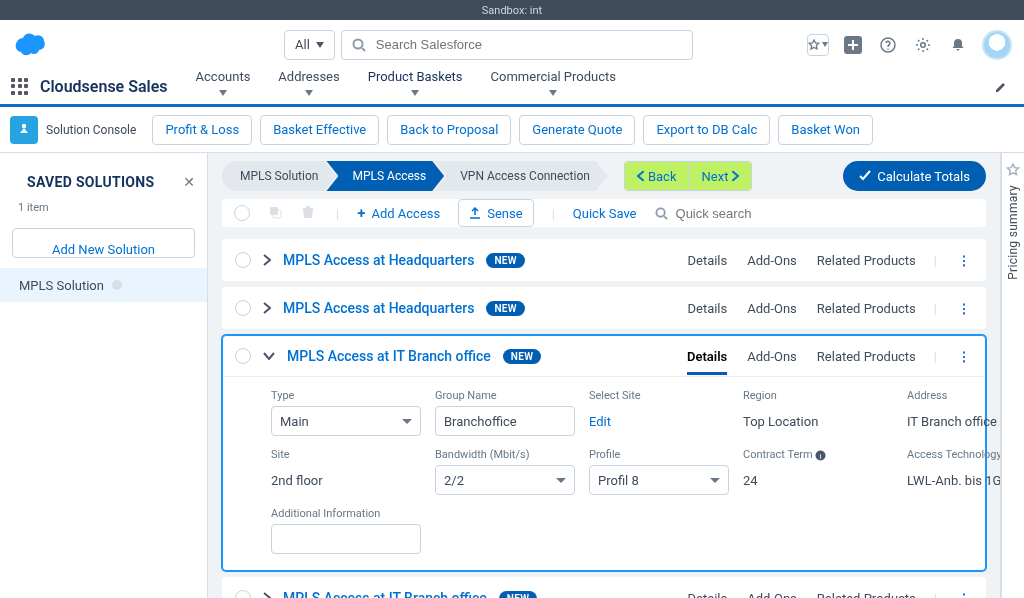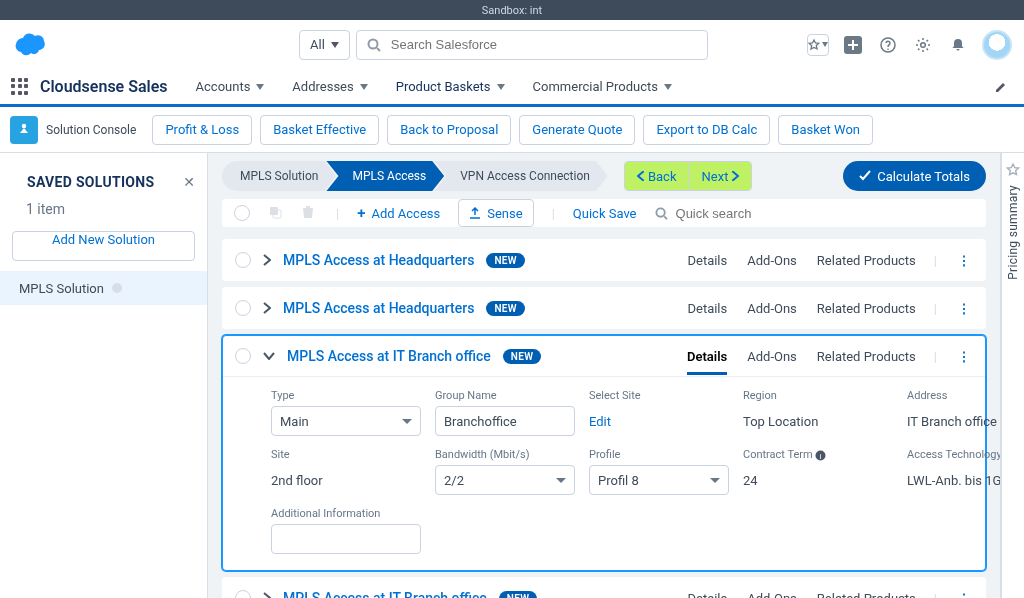--- a/index.html
+++ b/index.html
@@ -16,54 +16,54 @@
     --white:#ffffff;
     --accent:#0070d2;
     --star-icon-bg:#27a3e1;
     --row-border:#edeef2;
   }
   html,body{margin:0;padding:0;font-family:-apple-system,BlinkMacSystemFont,"Segoe UI",Roboto,Helvetica,Arial,sans-serif;font-size:13px;color:var(--slate-700);background:var(--bg);}
   *{box-sizing:border-box;}
   .app{width:1024px;height:598px;overflow:hidden;position:relative;background:var(--white);}
   
   .env-bar{height:20px;background:var(--slate-700);color:#d0d7e2;font-size:11px;display:flex;align-items:center;justify-content:center;}
-  .global-header{height:49px;background:var(--white);display:flex;align-items:center;padding:0 12px;gap:29px;border-bottom:0;}
+  .global-header{height:49px;background:var(--white);display:flex;align-items:center;padding:0 12px;gap:14px;border-bottom:0;}
   .cloud-logo svg{display:block;}
   .search-wrap{display:flex;align-items:center;margin-left:220px;}
   .search-scope{height:30px;border:1px solid var(--slate-300);border-radius:4px;padding:0 10px;display:flex;align-items:center;gap:6px;margin-right:6px;}
   .search-box{width:352px;height:30px;border:1px solid var(--slate-300);border-radius:4px;display:flex;align-items:center;padding:0 10px;gap:8px;color:var(--slate-500);}
   .search-box input{border:0;outline:0;flex:1;font-size:13px;color:var(--slate-700);}
   .header-icons{margin-left:auto;display:flex;align-items:center;gap:13px;color:#6b7987;}
   .hdr-icn{width:22px;height:22px;display:flex;align-items:center;justify-content:center;border:1px solid transparent;border-radius:4px;}
   .hdr-box{border:1px solid var(--slate-300);}
   .avatar-img{width:30px;height:30px;border-radius:50%;background:radial-gradient(circle at 50% 40%, #fff 0 40%, #a3d6f5 41% 100%);border:2px solid #c7e4f6;}
   
   .nav-bar{height:38px;background:var(--white);display:flex;align-items:stretch;border-bottom:3px solid #0d6bcc;padding:0 6px;}
   .waffle{width:28px;display:flex;align-items:center;justify-content:center;}
   .waffle-grid{width:18px;height:18px;display:grid;grid-template-columns:repeat(3,1fr);grid-template-rows:repeat(3,1fr);gap:2px;}
   .waffle-grid span{background:#556;width:4px;height:4px;border-radius:1px;}
   .app-name{font-size:16px;font-weight:600;color:var(--slate-900);display:flex;align-items:center;padding:0 14px 0 6px;}
-  .nav-item{display:flex;align-items:center;padding:0 14px;gap:6px;color:var(--slate-700);font-size:13px;position:relative;}
+  .nav-item{display:flex;align-items:center;padding:0 14px;gap:6px;color:var(--slate-700);font-size:13px;position:relative;flex-direction:column;}
   .nav-item.active{color:var(--slate-900);}
   .nav-item.active::after{content:"";position:absolute;bottom:-3px;left:0;right:0;height:3px;background:#0d6bcc;}
   .pencil-right{margin-left:auto;display:flex;align-items:center;padding:0 10px;color:#556;}
   
   .toolbar{height:46px;background:var(--white);border-bottom:1px solid var(--slate-200);display:flex;align-items:center;padding:0 10px;gap:8px;}
   .sc-icon{width:28px;height:28px;background:var(--star-icon-bg);border-radius:4px;display:flex;align-items:center;justify-content:center;color:#fff;}
   .sc-label{font-size:12px;color:var(--slate-700);margin-right:8px;}
   .pill-btn{height:30px;border:1px solid var(--slate-300);background:var(--white);border-radius:4px;padding:0 12px;display:flex;align-items:center;font-size:13px;color:var(--accent);}
   .powered{margin-left:auto;display:flex;align-items:center;gap:4px;font-size:11px;color:#7a8696;}
   .powered b{color:#1c77c3;font-weight:700;font-size:14px;}
   
   .body{display:flex;height:calc(598px - 20px - 49px - 38px - 46px);}
   .sidebar{width:208px;border-right:1px solid var(--slate-200);background:var(--white);display:flex;flex-direction:column;}
   .sidebar-hdr{padding:12px 12px 2px 18px;display:flex;align-items:center;justify-content:space-between;}
   .sidebar-hdr h3{margin:9px;font-size:14px;letter-spacing:0.3px;color:var(--slate-900);font-weight:700;}
-  .sidebar-sub{padding:0 18px 10px;font-size:14px;color:var(--slate-500);margin-left:8px;}
-  .add-soln{margin:4px 12px 10px;height:30px;border:1px solid var(--slate-300);border-radius:4px;color:var(--accent);display:flex;align-items:flex-start;justify-content:center;font-size:13px;}
+  .sidebar-sub{padding:0 18px 10px;font-size:11px;color:var(--slate-500);}
+  .add-soln{margin:4px 12px 10px;height:30px;border:1px solid var(--slate-300);border-radius:4px;color:var(--accent);display:flex;align-items:flex-end;justify-content:center;font-size:13px;}
   .soln-item{height:34px;background:#eaf4ff;border-left:3px solid transparent;display:flex;align-items:center;padding:0 16px;gap:8px;font-size:13px;color:var(--slate-700);}
   .dot-gray{width:10px;height:10px;border-radius:50%;background:#d8dee6;}
 
   .main{flex:1;background:#f0f3f6;display:flex;flex-direction:column;overflow:hidden;border-right:2px solid var(--slate-200);}
   
   .ribbon{height:48px;display:flex;align-items:center;padding:8px 14px;gap:10px;}
   .crumb-track{display:flex;align-items:center;}
   .crumb{height:30px;display:flex;align-items:center;padding:0 18px 0 26px;font-size:12px;position:relative;background:#e3e8ee;color:var(--slate-700);clip-path:polygon(0 0,calc(100% - 12px) 0,100% 50%,calc(100% - 12px) 100%,0 100%,12px 50%);margin-left:-10px;}
   .crumb:first-child{border-radius:15px 0 0 15px;clip-path:polygon(0 0,calc(100% - 12px) 0,100% 50%,calc(100% - 12px) 100%,0 100%);margin-left:0;padding-left:18px;}
   .crumb.active{background:var(--blue-700);color:#fff;}

